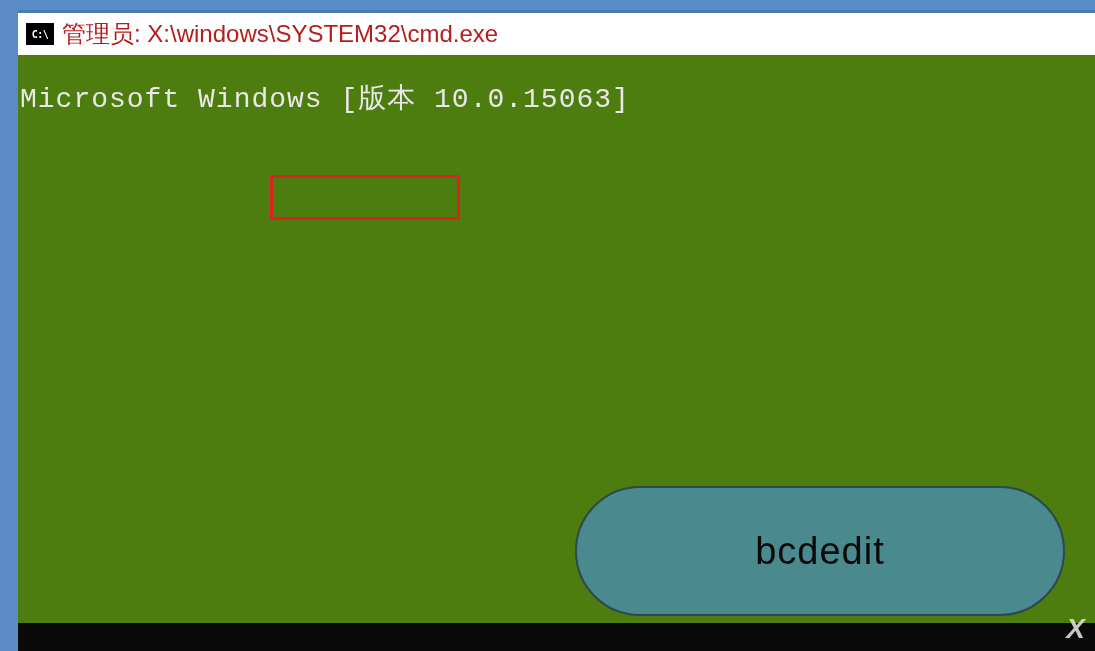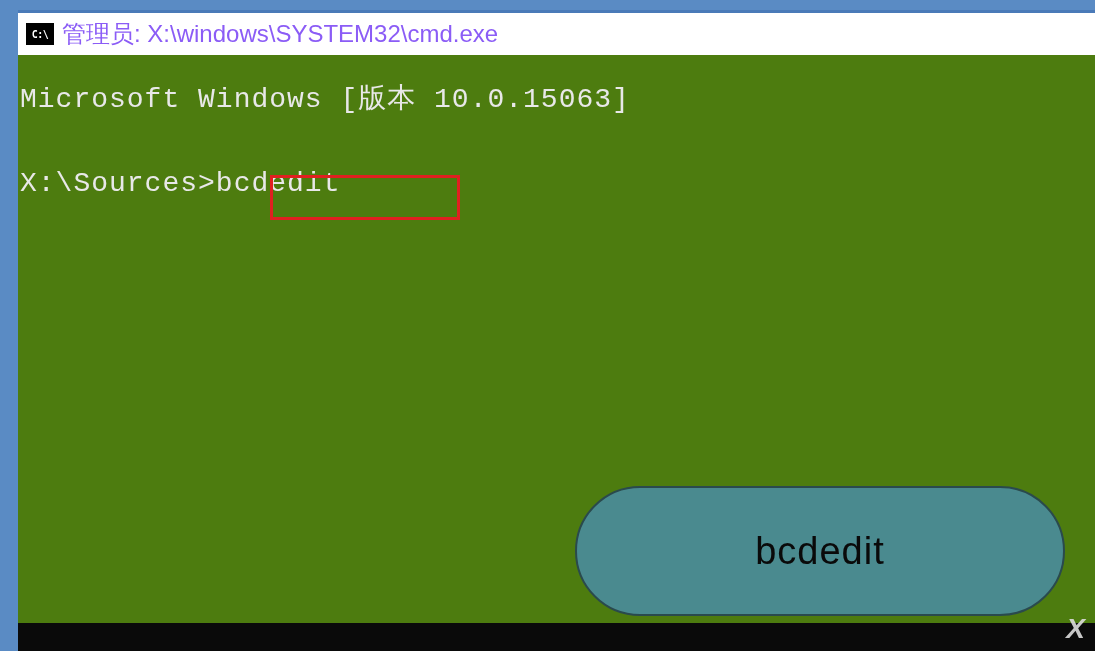--- a/index.html
+++ b/index.html
@@ -40,21 +40,21 @@
       display: flex;
       align-items: center;
       justify-content: center;
       font-size: 10px;
       font-weight: bold;
       font-family: monospace;
       letter-spacing: -0.5px;
     }
     .titlebar-text {
       font-size: 24px;
-      color: #8b5cf6;
+      color: #b91c1c;
       font-family: "Microsoft YaHei", sans-serif;
     }
     .console {
       background: #4d7c0f;
       width: 100%;
       height: calc(100% - 42px);
       padding: 24px 4px 2px 2px;
       font-family: "Consolas", "Courier New", monospace;
       font-size: 28px;
       color: #e8e8e8;
@@ -123,21 +123,20 @@
 </head>
 <body>
 
 <div class="cmd-window">
   <div class="titlebar">
     <div class="titlebar-icon">C:\</div>
     <div class="titlebar-text">管理员: X:\windows\SYSTEM32\cmd.exe</div>
   </div>
   <div class="console">
     <div class="console-line">Microsoft Windows [版本 10.0.15063]</div>
-    <div class="console-line prompt-line"><span>X:\Sources&gt;</span><span>bcdedit</span></div>
     <div class="highlight-box"></div>
     <div class="annotation-bubble">
       <span>bcdedit</span>
     </div>
   </div>
 </div>
 
 <div class="bottom-strip"></div>
 
 <div class="watermark">

